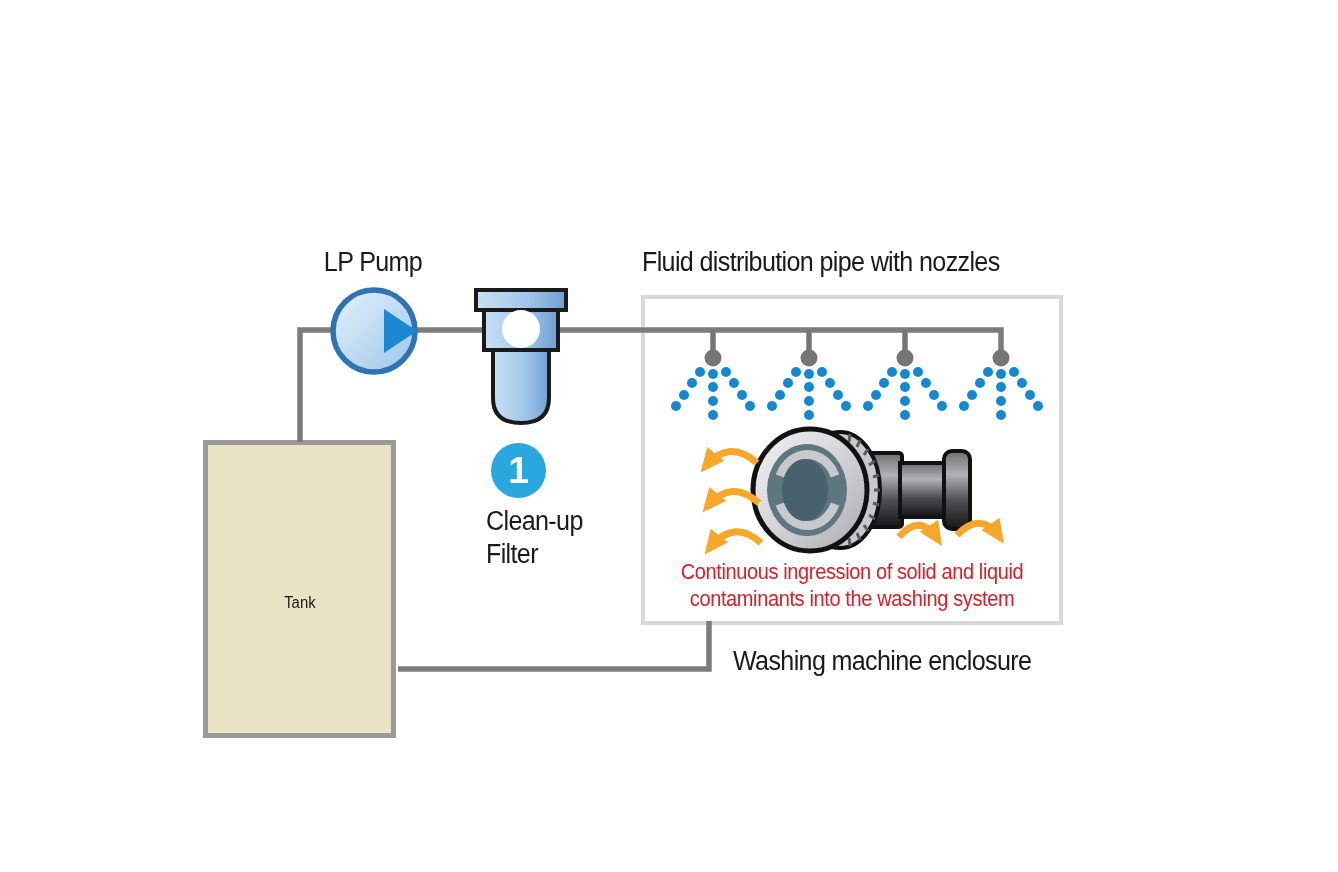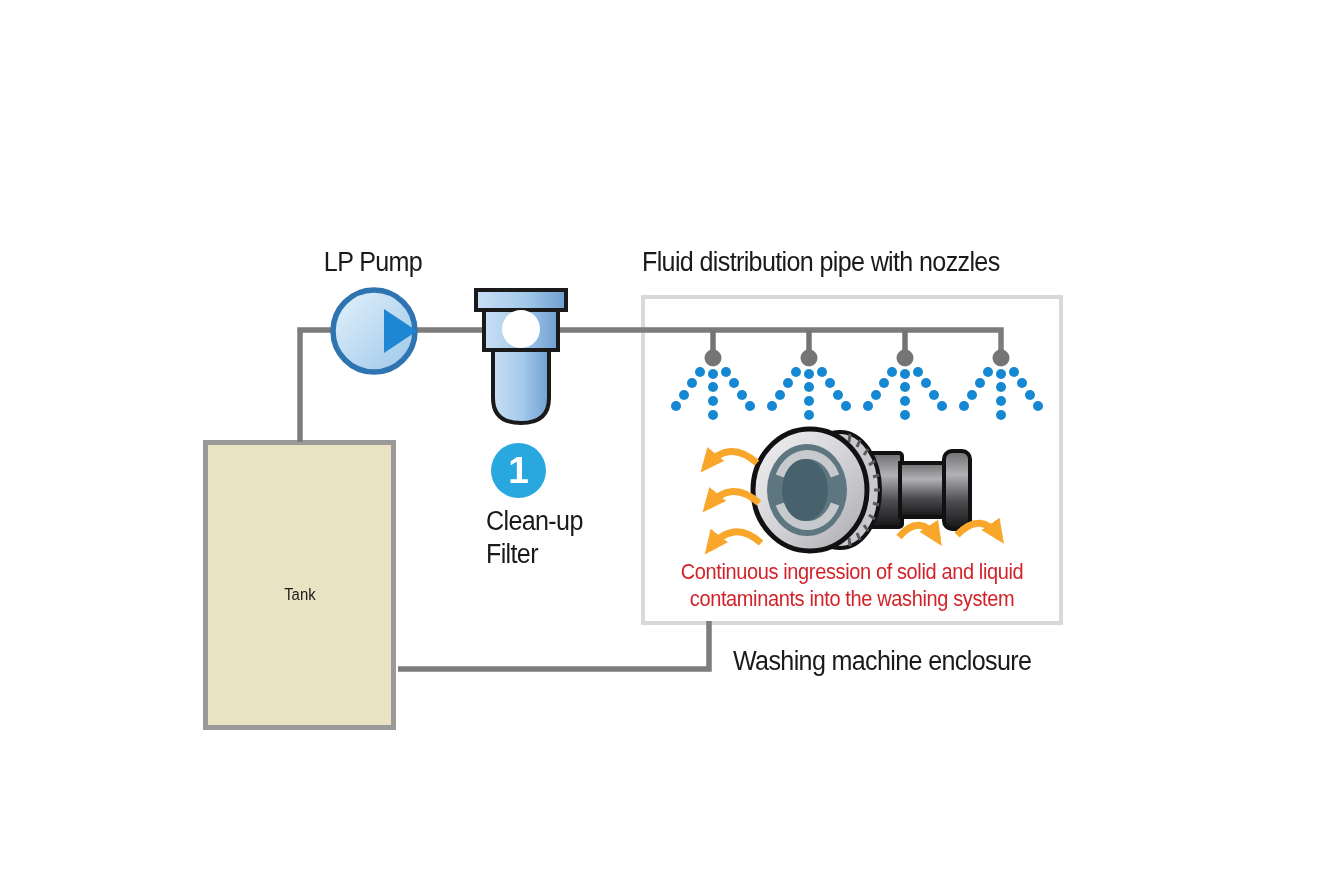--- a/index.html
+++ b/index.html
@@ -6,21 +6,21 @@
   .canvas{
     position:relative;width:1338px;height:872px;background:#ffffff;overflow:hidden;
     font-family:"Liberation Sans", sans-serif;color:#1a1a1a;
   }
   .lbl{position:absolute;font-size:27px;letter-spacing:-0.7px;line-height:33px;white-space:nowrap;}
   .cond{transform:scaleX(.93);transform-origin:left center;}
   .cond-c{transform:scaleX(.93);transform-origin:center center;}
   .tank{
     position:absolute;left:203px;top:440px;width:183px;height:260px;
     background:#e9e3c3;border:5px solid #9a9a9a;
-    display:flex;align-items:center;justify-content:center;padding-top:20px;box-sizing:content-box;
+    display:flex;align-items:center;justify-content:center;padding-top:28px;box-sizing:content-box;
   }
   .enclosure{
     position:absolute;left:641px;top:295px;width:414px;height:322px;
     background:#ffffff;border:4px solid #d9d9d9;
   }
   .svg-layer{position:absolute;left:0;top:0;}
   .badge{
     position:absolute;left:491px;top:443px;width:55px;height:55px;border-radius:50%;
     background:#29a8df;color:#ffffff;font-size:37px;font-weight:bold;
     display:flex;align-items:center;justify-content:center;

